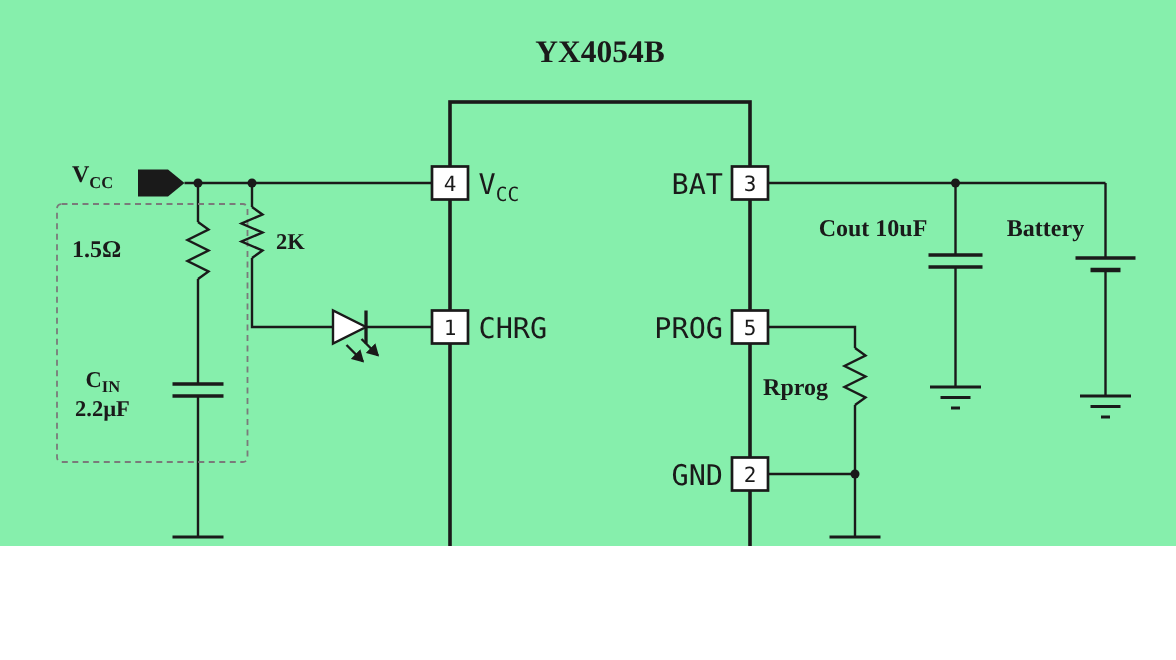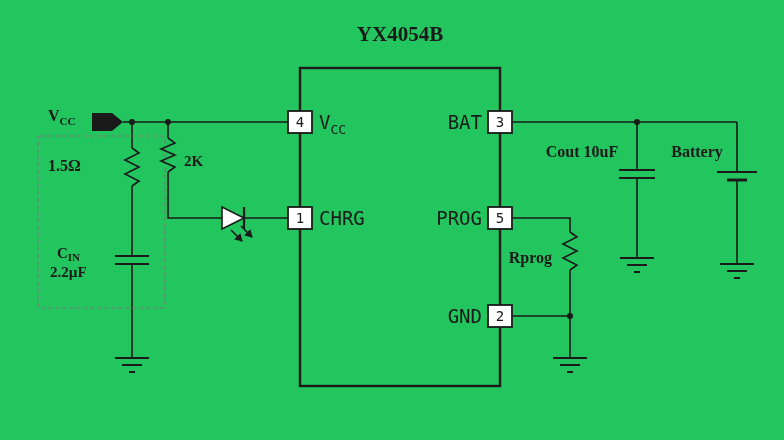--- a/index.html
+++ b/index.html
@@ -1,16 +1,16 @@
 <!DOCTYPE html>
 <html><head>
 <meta charset="utf-8">
 <style>
   html,body{margin:0;padding:0;background:#ffffff;}
-  .canvas{width:784px;height:440px;background:#22c55e;position:relative;overflow:hidden;}
+  .canvas{width:784px;height:364px;background:#86efac;position:relative;overflow:hidden;}
   svg{display:block;}
   text{fill:#1a1a1a;}
   .title-text{font-family:"Liberation Serif",serif;font-weight:700;font-size:21px;}
   .lbl{font-family:"Liberation Serif",serif;font-weight:700;font-size:16px;}
   .lbl-sm{font-family:"Liberation Serif",serif;font-weight:700;font-size:15px;}
   .sub{font-size:11px;}
   .pin-name{font-family:"DejaVu Sans Mono",monospace;font-size:19px;}
   .pin-sub{font-size:13px;}
   .pin-num{font-family:"DejaVu Sans Mono",monospace;font-size:14px;}
   .wire{stroke:#1a1a1a;stroke-width:1.6;fill:none;}

